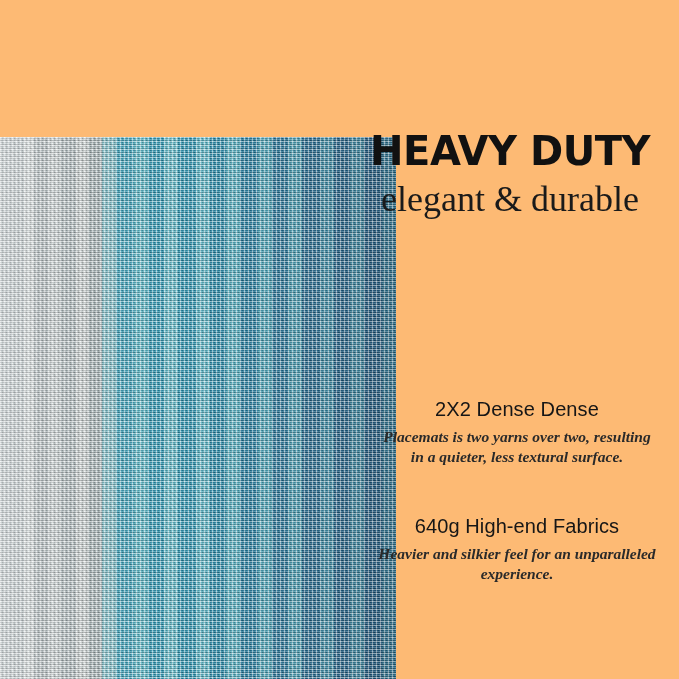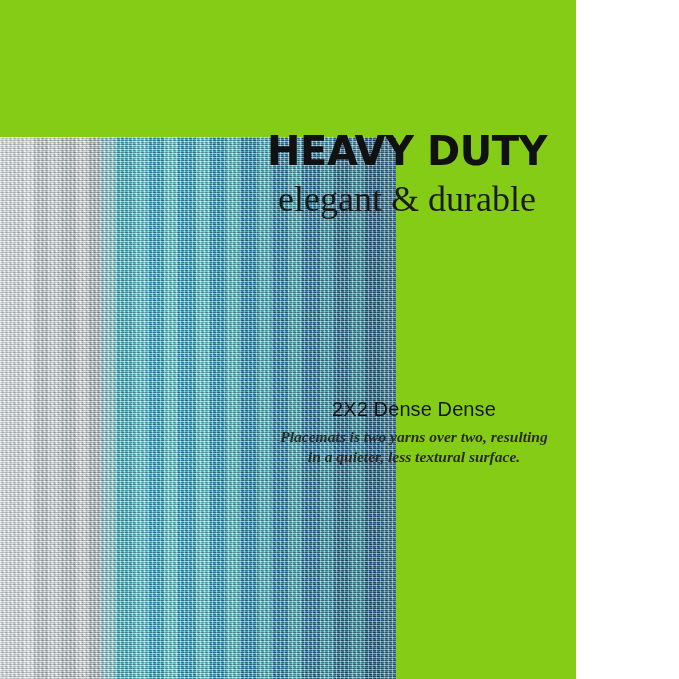--- a/index.html
+++ b/index.html
@@ -2,23 +2,23 @@
 <html><head>
 <meta charset="utf-8">
 <style>
   html, body {
     margin: 0;
     padding: 0;
     background: #ffffff;
   }
   #page {
     position: relative;
-    width: 576px;
+    width: 679px;
     height: 679px;
-    background: #84cc16;
+    background: #fdba74;
     overflow: hidden;
     font-family: "Liberation Sans", sans-serif;
   }
 
   
   #swatch {
     position: absolute;
     left: 0;
     top: 137px;
     width: 396px;
@@ -187,14 +187,18 @@
   <div id="headline-block">
     <h1 id="headline">HEAVY DUTY</h1>
     <p id="subhead">elegant &amp; durable</p>
   </div>
 
   <div class="feature" id="feature-1">
     <p class="feature-title">2X2 Dense Dense</p>
     <p class="feature-desc">Placemats is two yarns over two, resulting in a quieter, less textural surface.</p>
   </div>
 
+  <div class="feature" id="feature-2">
+    <p class="feature-title">640g High-end Fabrics</p>
+    <p class="feature-desc">Heavier and silkier feel for an unparalleled experience.</p>
+  </div>
 
 </div>
 
 </body></html>

